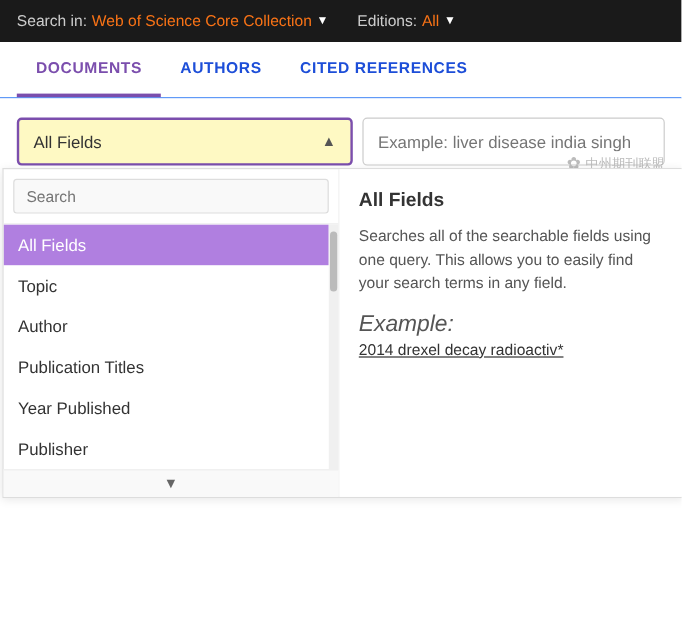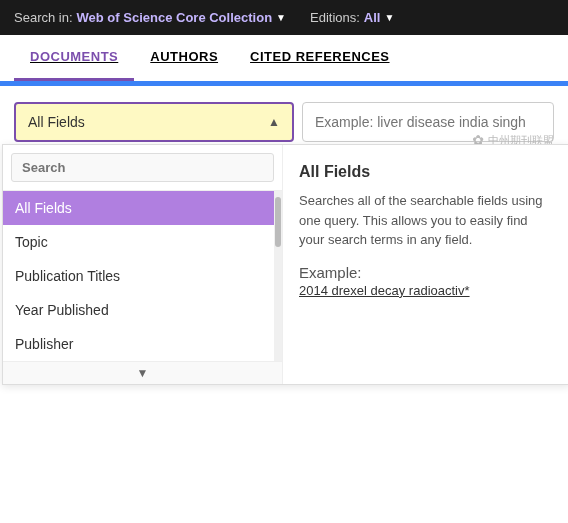--- a/index.html
+++ b/index.html
@@ -26,22 +26,22 @@
       align-items: center;
       gap: 4px;
     }
 
     .top-bar .label {
       font-weight: normal;
       color: #ccc;
     }
 
     .top-bar .value {
-      font-weight: bold;
-      color: #c4b5fd;
+      font-weight: normal;
+      color: #f97316;
     }
 
     .top-bar .dropdown-trigger {
       display: flex;
       align-items: center;
       gap: 2px;
       cursor: pointer;
     }
 
     .top-bar .chevron {
@@ -50,31 +50,30 @@
     }
 
     .top-bar .separator {
       margin: 0 8px;
       color: #666;
     }
 
     
     .tabs {
       display: flex;
-      border-bottom: 5px solid #3b82f6;
+      border-bottom: 1px solid #3b82f6;
       padding: 0 14px;
       background: #fff;
-      text-decoration: underline;
     }
 
     .tab {
       padding: 14px 16px;
       font-size: 13px;
       font-weight: 600;
-      color: #000000;
+      color: #1d4ed8;
       cursor: pointer;
       border-bottom: 3px solid transparent;
       letter-spacing: 0.5px;
       text-transform: uppercase;
     }
 
     .tab.active {
       color: #7b4ead;
       border-bottom: 3px solid #7b4ead;
     }
@@ -154,21 +153,20 @@
 
     .dropdown-search input {
       width: 100%;
       padding: 6px 10px;
       border: 1px solid #ddd;
       border-radius: 3px;
       font-size: 13px;
       color: #555;
       background: #f9f9f9;
       outline: none;
-      font-weight: bold;
     }
 
     .dropdown-list {
       list-style: none;
       overflow-y: auto;
       max-height: 240px;
     }
 
     .dropdown-list li {
       padding: 9px 12px;
@@ -224,22 +222,23 @@
     }
 
     .info-desc {
       font-size: 13px;
       color: #555;
       line-height: 1.5;
       margin-bottom: 14px;
     }
 
     .info-example-label {
-      font-size: 15px;
+      font-size: 19px;
       color: #555;
+      font-style: italic;
       margin-bottom: 2px;
     }
 
     .info-example-value {
       font-size: 13px;
       color: #333;
       text-decoration: underline;
     }
 
     
@@ -305,20 +304,21 @@
 
         <div class="dropdown-left">
           <div class="dropdown-search">
             <input type="text" placeholder="Search" style="">
           </div>
           <div class="scrollbar-container">
             <div class="dropdown-list-wrap">
               <ul class="dropdown-list">
                 <li class="selected">All Fields</li>
                 <li>Topic</li>
+                <li>Author</li>
                 <li>Publication Titles</li>
                 <li>Year Published</li>
                 <li>Publisher</li>
               </ul>
             </div>
             <div class="scroll-track">
               <div class="scroll-thumb"></div>
             </div>
           </div>
           <div class="scroll-arrow-down">▼</div>

